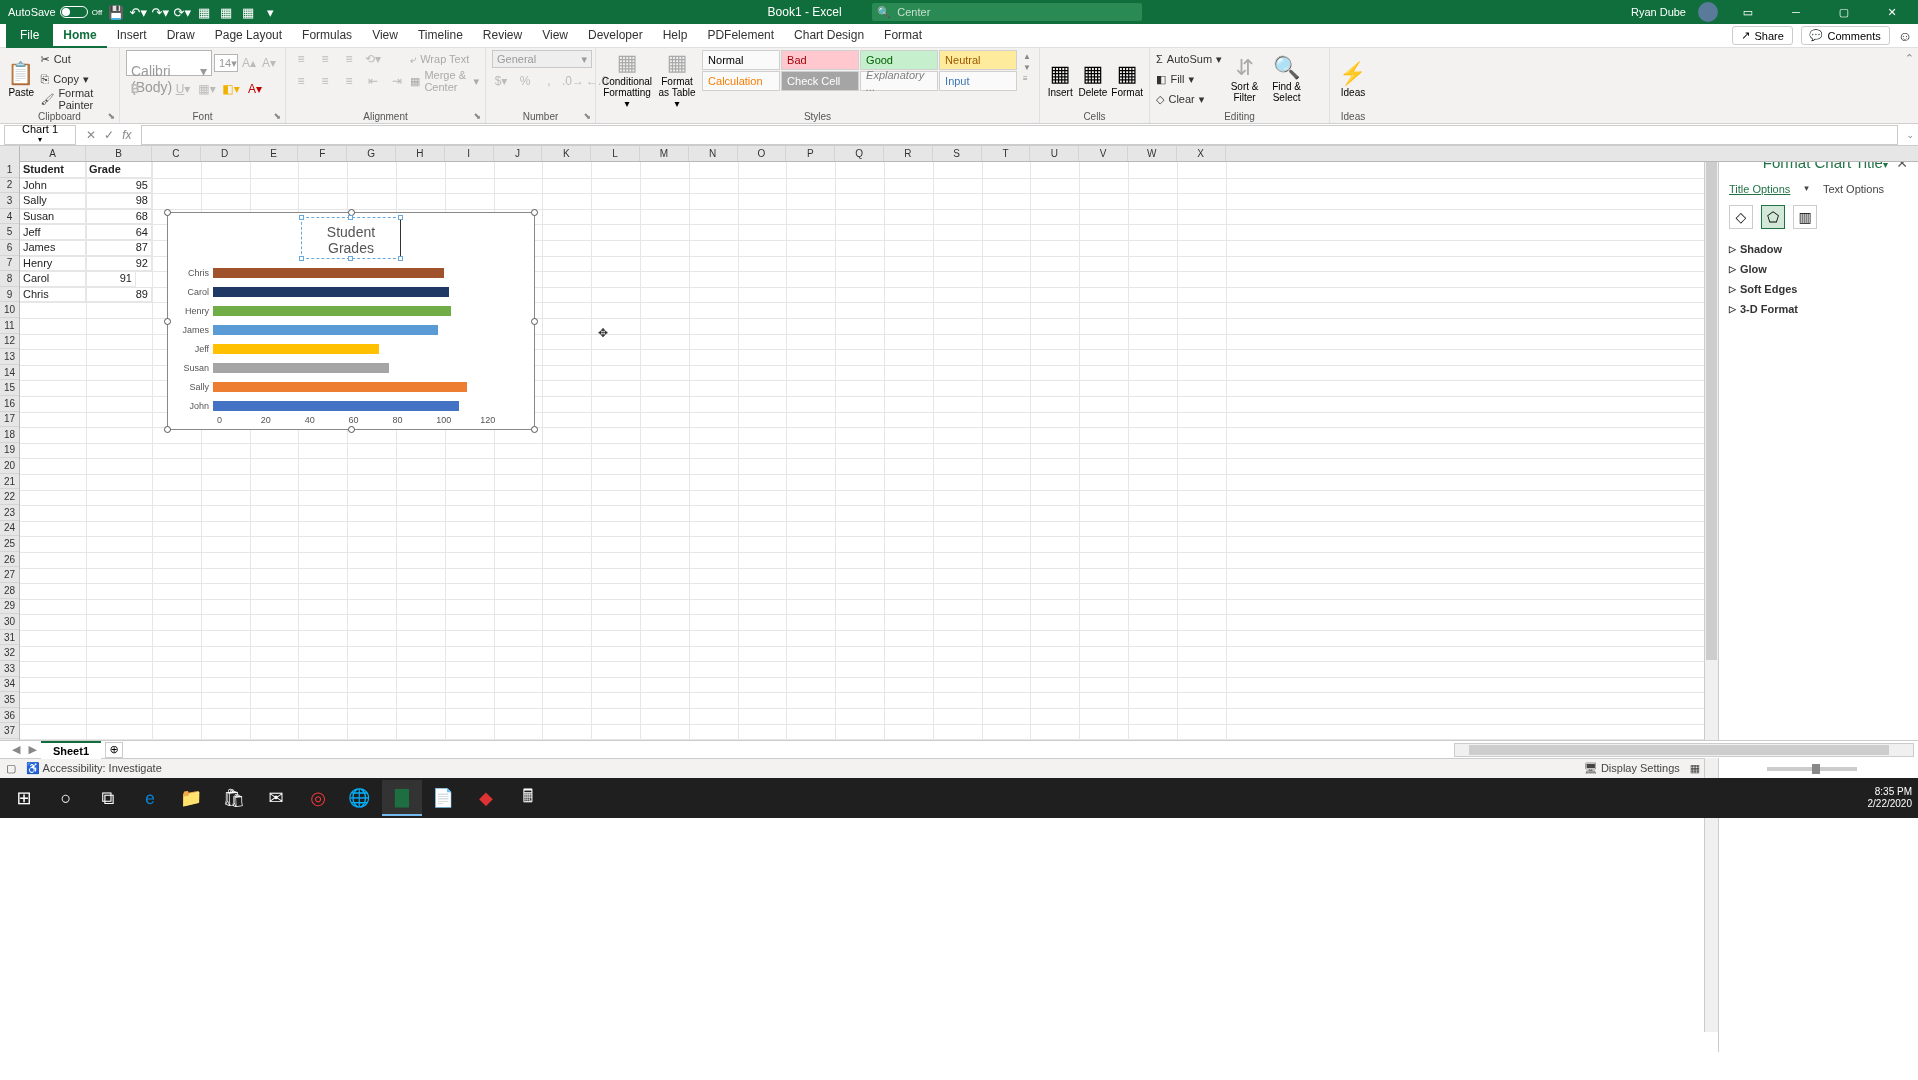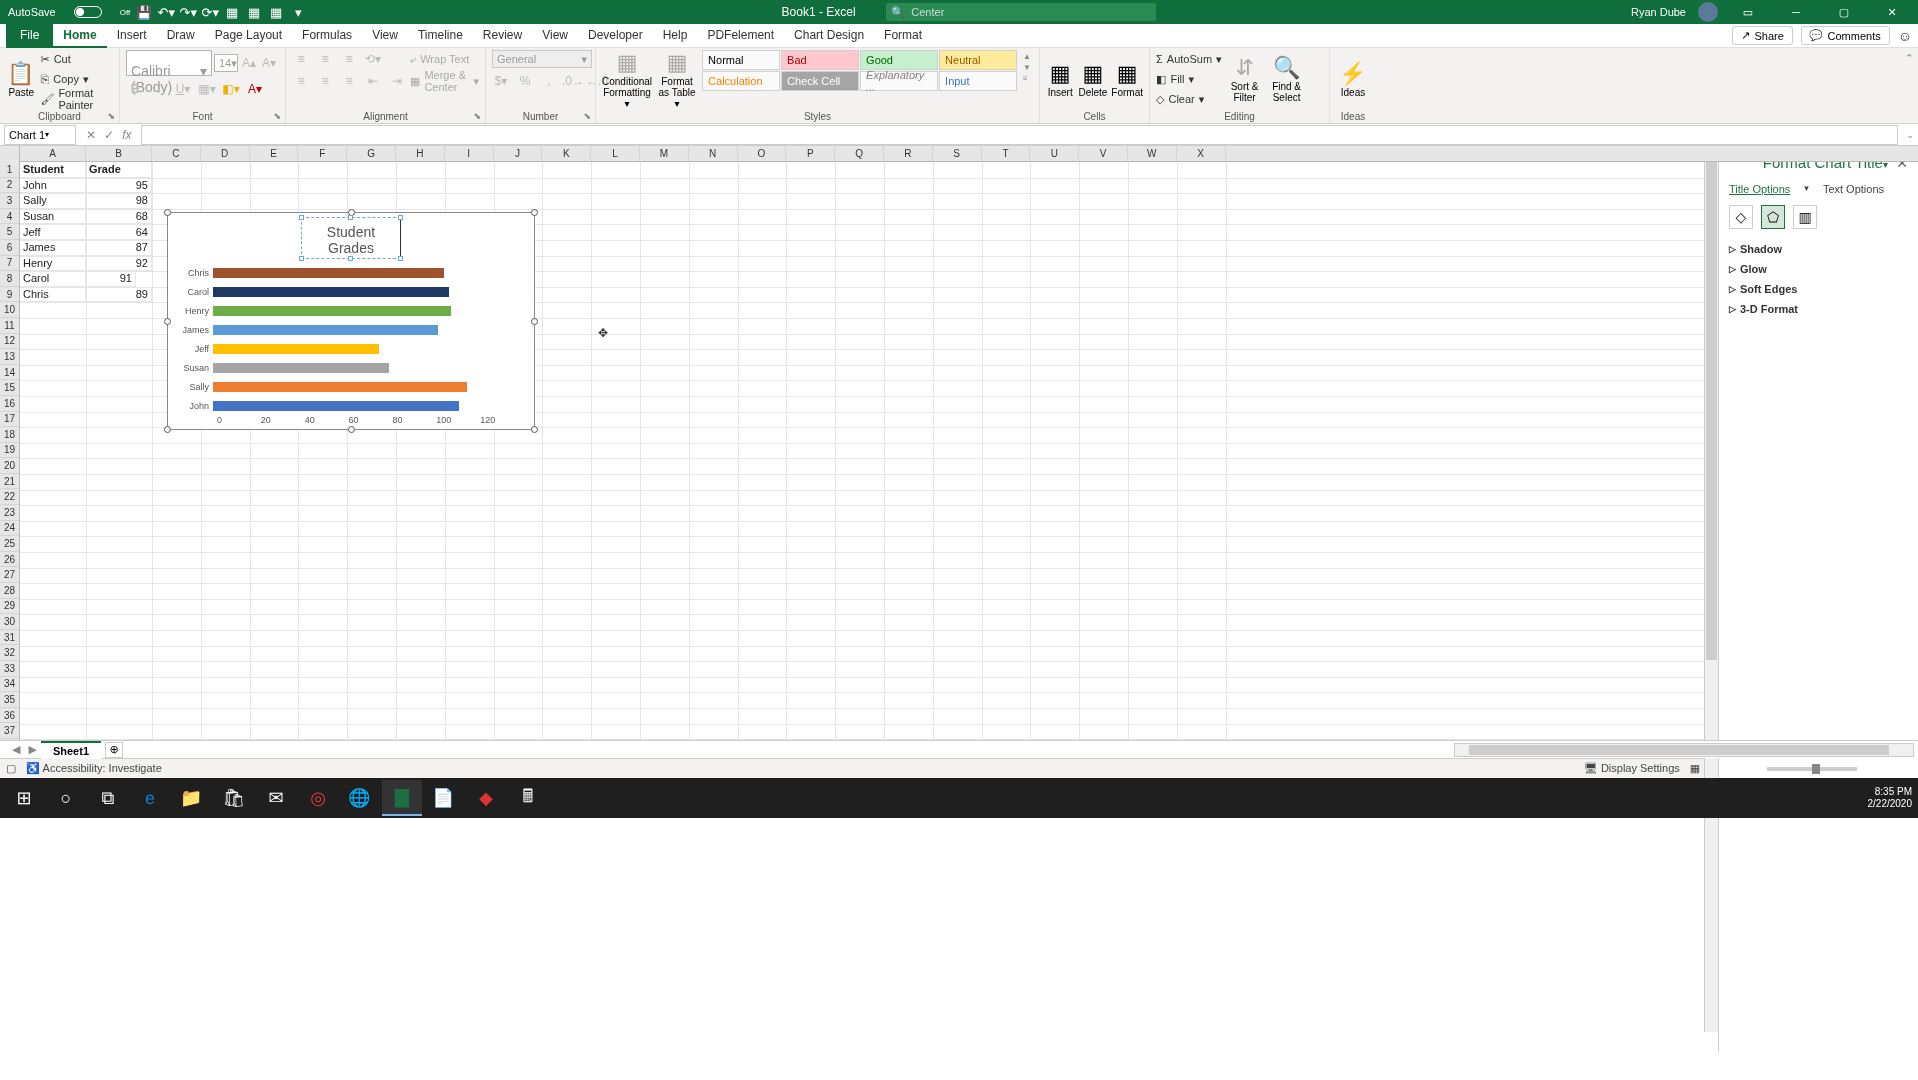--- a/index.html
+++ b/index.html
@@ -1,21 +1,21 @@
 <!DOCTYPE html>
 <html><head>
 <meta charset="utf-8">
 <style>
 * { margin: 0; padding: 0; box-sizing: border-box; font-family: "Segoe UI", sans-serif; }
 body { width: 1918px; height: 1080px; background: #fff; overflow: hidden; font-size: 12px; }
 
 
 .titlebar { height: 24px; background: #0f6e3b; display: flex; align-items: center; color: #fff; font-size: 11px; }
 .titlebar .left { display: flex; align-items: center; gap: 6px; padding-left: 8px; }
-.titlebar .autosave { display: flex; align-items: center; gap: 18px; }
+.titlebar .autosave { display: flex; align-items: center; gap: 4px; }
 .autosave-toggle { width: 28px; height: 12px; border: 1px solid #fff; border-radius: 6px; position: relative; }
 .autosave-toggle::after { content: ''; position: absolute; width: 8px; height: 8px; background: #fff; border-radius: 50%; top: 1px; left: 1px; }
 .qat-icon { width: 16px; height: 16px; display: flex; align-items: center; justify-content: center; font-size: 13px; }
 .titlebar .center { flex: 1; display: flex; justify-content: center; align-items: center; gap: 30px; }
 .titlebar .doc-title { font-size: 12px; }
 .search-box { width: 270px; height: 18px; background: #2a8a53; border-radius: 2px; display: flex; align-items: center; padding: 0 6px; gap: 6px; color: #c8e0d1; font-size: 11px; }
 .titlebar .right { display: flex; align-items: center; gap: 12px; padding-right: 8px; }
 .avatar { width: 20px; height: 20px; border-radius: 50%; background: #5a7a9a; }
 .win-btn { width: 36px; height: 24px; display: flex; align-items: center; justify-content: center; }
 
@@ -49,21 +49,21 @@
 .style-btn.neutral { color: #9c5700; background: #ffeb9c; }
 .style-btn.calc { color: #fa7d00; }
 .style-btn.check { background: #a5a5a5; color: #fff; }
 .style-btn.expl { font-style: italic; color: #7f7f7f; }
 .style-btn.input { color: #3f76b5; }
 .style-grid { display: grid; grid-template-columns: repeat(4, 78px); gap: 1px; }
 .dialog-launcher { position: absolute; bottom: 2px; right: 4px; font-size: 9px; color: #888; }
 
 
 .formula-row { height: 22px; background: #fff; border-bottom: 1px solid #ccc; display: flex; align-items: center; }
-.name-box { width: 72px; height: 20px; border: 1px solid #ccc; margin-left: 4px; padding: 0 4px; font-size: 11px; display: flex; align-items: center; justify-content: flex-start; }
+.name-box { width: 72px; height: 20px; border: 1px solid #ccc; margin-left: 4px; padding: 0 4px; font-size: 11px; display: flex; align-items: center; justify-content: flex-end; flex-direction: column; }
 .fb-btns { display: flex; gap: 8px; padding: 0 10px; color: #888; }
 .formula-bar { flex: 1; height: 20px; border: 1px solid #ccc; margin-right: 4px; }
 
 
 .grid-wrap { display: flex; height: 594px; position: relative; }
 .row-headers { width: 20px; background: #e6e6e6; border-right: 1px solid #b8b8b8; }
 .row-header { height: 15.6px; border-bottom: 1px solid #d4d4d4; font-size: 10px; display: flex; align-items: center; justify-content: center; color: #333; background: #e6e6e6; }
 .col-headers { height: 16px; background: #e6e6e6; display: flex; border-bottom: 1px solid #b8b8b8; position: absolute; top: 0; left: 20px; right: 0; z-index: 3; }
 .col-header { width: 48.8px; border-right: 1px solid #d4d4d4; font-size: 10px; display: flex; align-items: center; justify-content: center; color: #333; }
 .col-header.wide { width: 66px; }

